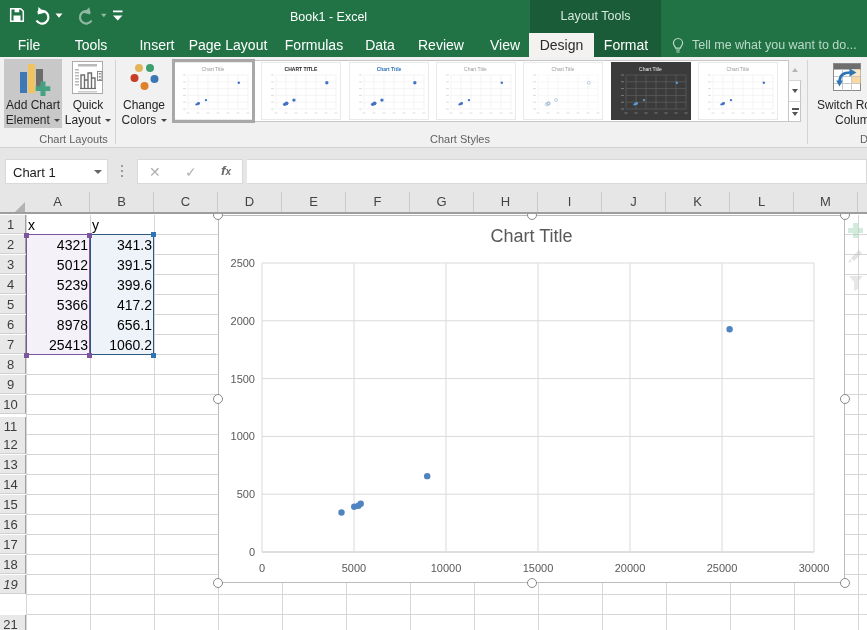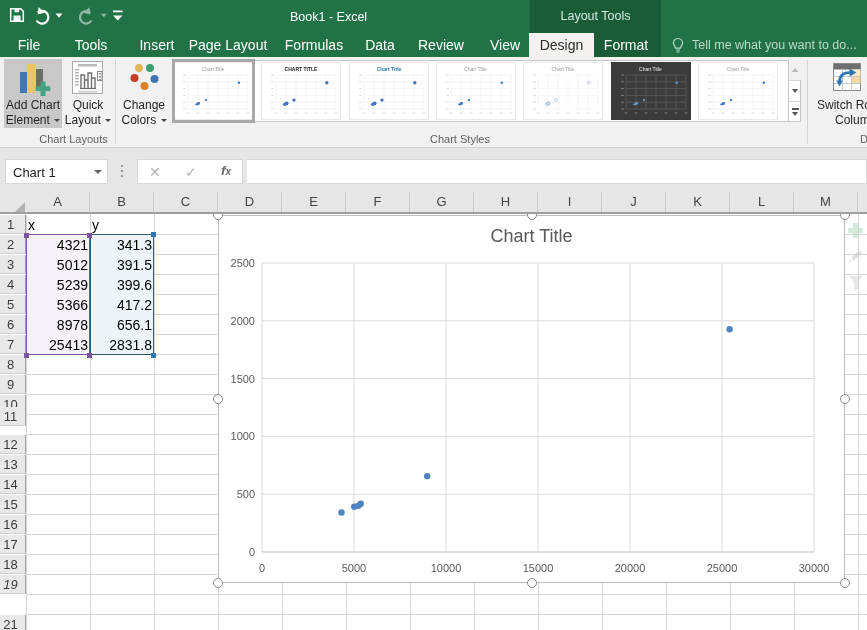--- a/index.html
+++ b/index.html
@@ -496,21 +496,21 @@
     <div class="rowhead abs" style="top:215px;">1</div>
     <div class="rowhead abs" style="top:235px;">2</div>
     <div class="rowhead abs" style="top:255px;">3</div>
     <div class="rowhead abs" style="top:275px;">4</div>
     <div class="rowhead abs" style="top:295px;">5</div>
     <div class="rowhead abs" style="top:315px;">6</div>
     <div class="rowhead abs" style="top:335px;">7</div>
     <div class="rowhead abs" style="top:355px;">8</div>
     <div class="rowhead abs" style="top:375px;">9</div>
     <div class="rowhead abs" style="top:395px;">10</div>
-    <div class="rowhead abs" style="top:407px;">11</div>
+    <div class="rowhead abs" style="top:417px;">11</div>
     <div class="rowhead abs" style="top:435px;">12</div>
     <div class="rowhead abs" style="top:455px;">13</div>
     <div class="rowhead abs" style="top:475px;">14</div>
     <div class="rowhead abs" style="top:495px;">15</div>
     <div class="rowhead abs" style="top:515px;">16</div>
     <div class="rowhead abs" style="top:535px;">17</div>
     <div class="rowhead abs" style="top:555px;">18</div>
     <div class="rowhead abs" style="top:575px;font-style:italic;">19</div>
     <div class="rowhead abs" style="top:620px;">20</div>
     <div class="rowhead abs" style="top:615px;">21</div>
@@ -524,21 +524,21 @@
     <div class="cell" style="left:89px; top:235px; width:63px; text-align:right;">341.3</div>
     <div class="cell" style="left:25px; top:255px; width:63px; text-align:right;">5012</div>
     <div class="cell" style="left:89px; top:255px; width:63px; text-align:right;">391.5</div>
     <div class="cell" style="left:25px; top:275px; width:63px; text-align:right;">5239</div>
     <div class="cell" style="left:89px; top:275px; width:63px; text-align:right;">399.6</div>
     <div class="cell" style="left:25px; top:295px; width:63px; text-align:right;">5366</div>
     <div class="cell" style="left:89px; top:295px; width:63px; text-align:right;">417.2</div>
     <div class="cell" style="left:25px; top:315px; width:63px; text-align:right;">8978</div>
     <div class="cell" style="left:89px; top:315px; width:63px; text-align:right;">656.1</div>
     <div class="cell" style="left:25px; top:335px; width:63px; text-align:right;">25413</div>
-    <div class="cell" style="left:89px; top:335px; width:63px; text-align:right;">2831.8</div>
+    <div class="cell" style="left:89px; top:335px; width:63px; text-align:right;">1060.2</div>
     <div class="abs" style="left:26px; top:234px; width:64px; height:121px; border:1.5px solid #7c55a0;"></div>
     <div class="abs" style="left:90px; top:234px; width:64px; height:121px; border:1.5px solid #31597d;"></div>
     <div class="abs" style="left:24px; top:233px; width:5px; height:5px; background:#7c55a0;"></div>
     <div class="abs" style="left:87px; top:233px; width:5px; height:5px; background:#7c55a0;"></div>
     <div class="abs" style="left:24px; top:353px; width:5px; height:5px; background:#7c55a0;"></div>
     <div class="abs" style="left:87px; top:353px; width:5px; height:5px; background:#7c55a0;"></div>
     <div class="abs" style="left:151px; top:232px; width:5px; height:5px; background:#2e75b6;"></div>
     <div class="abs" style="left:151px; top:353px; width:5px; height:5px; background:#2e75b6;"></div>
   </div>
 

